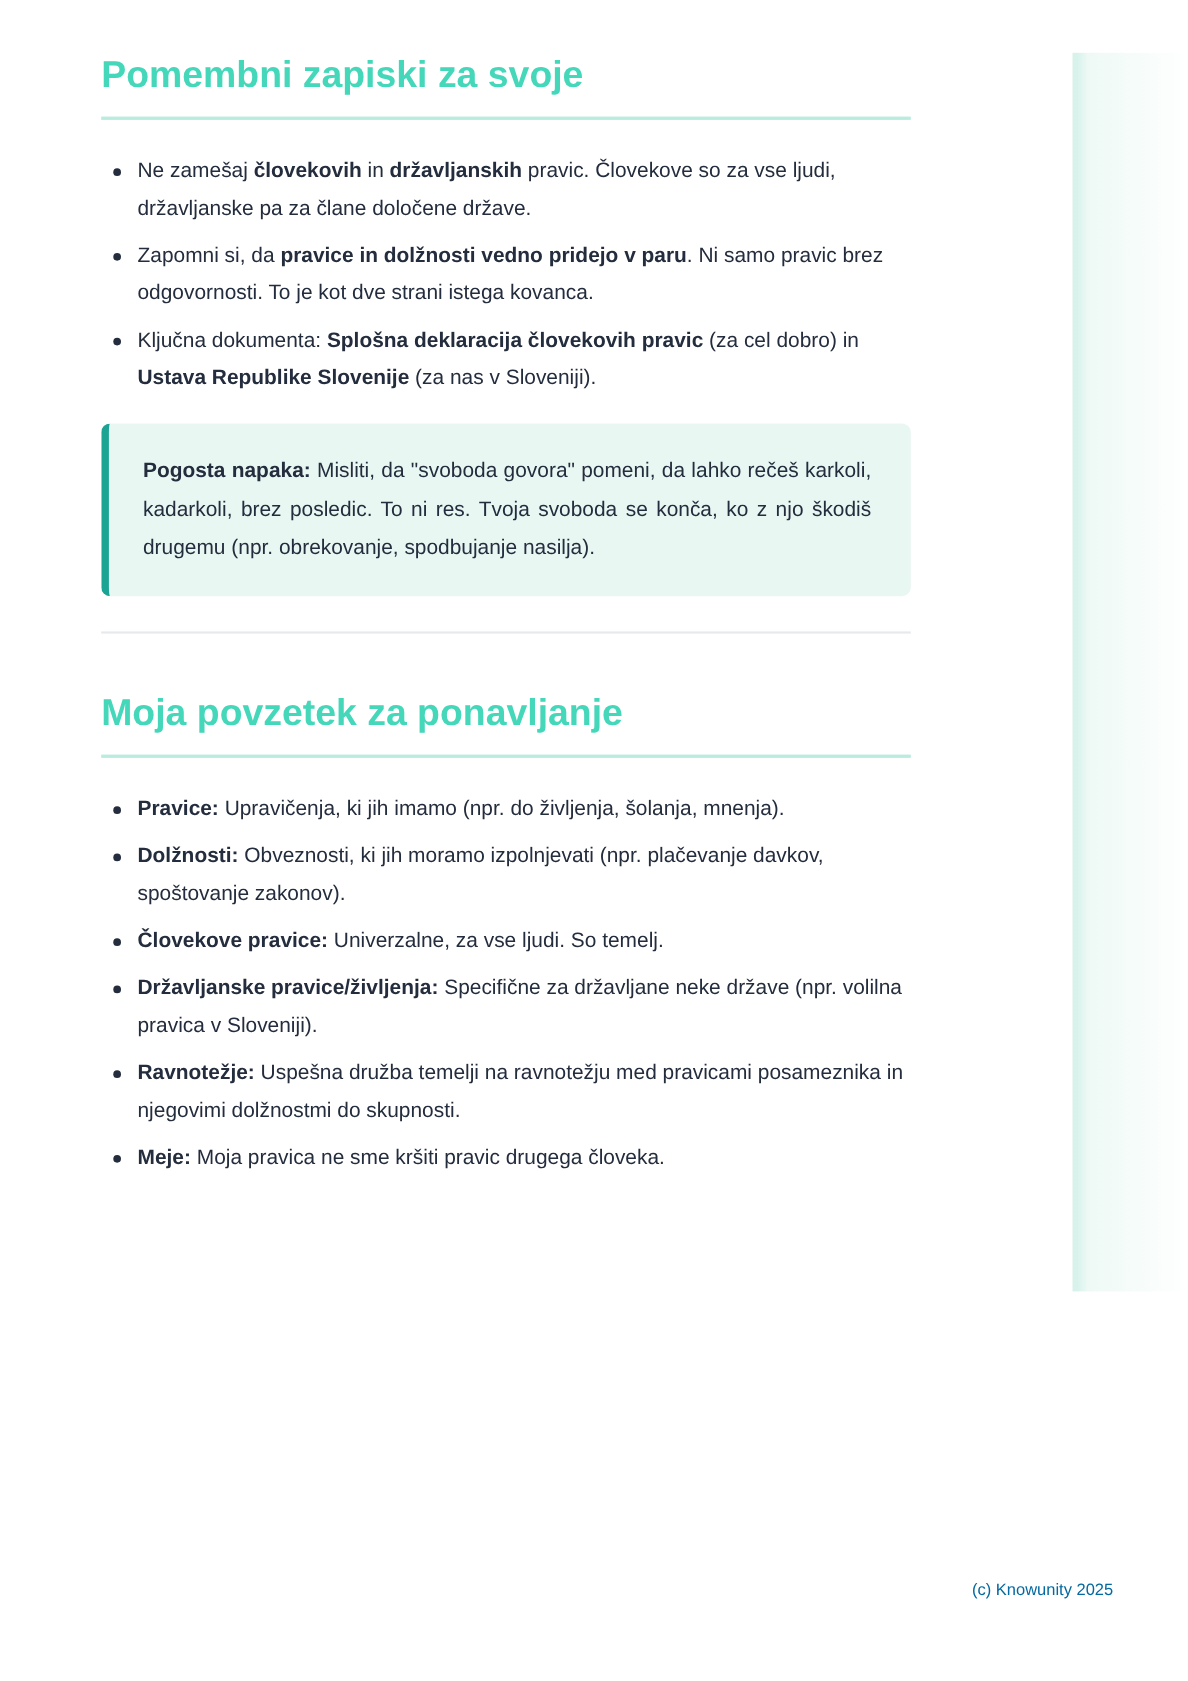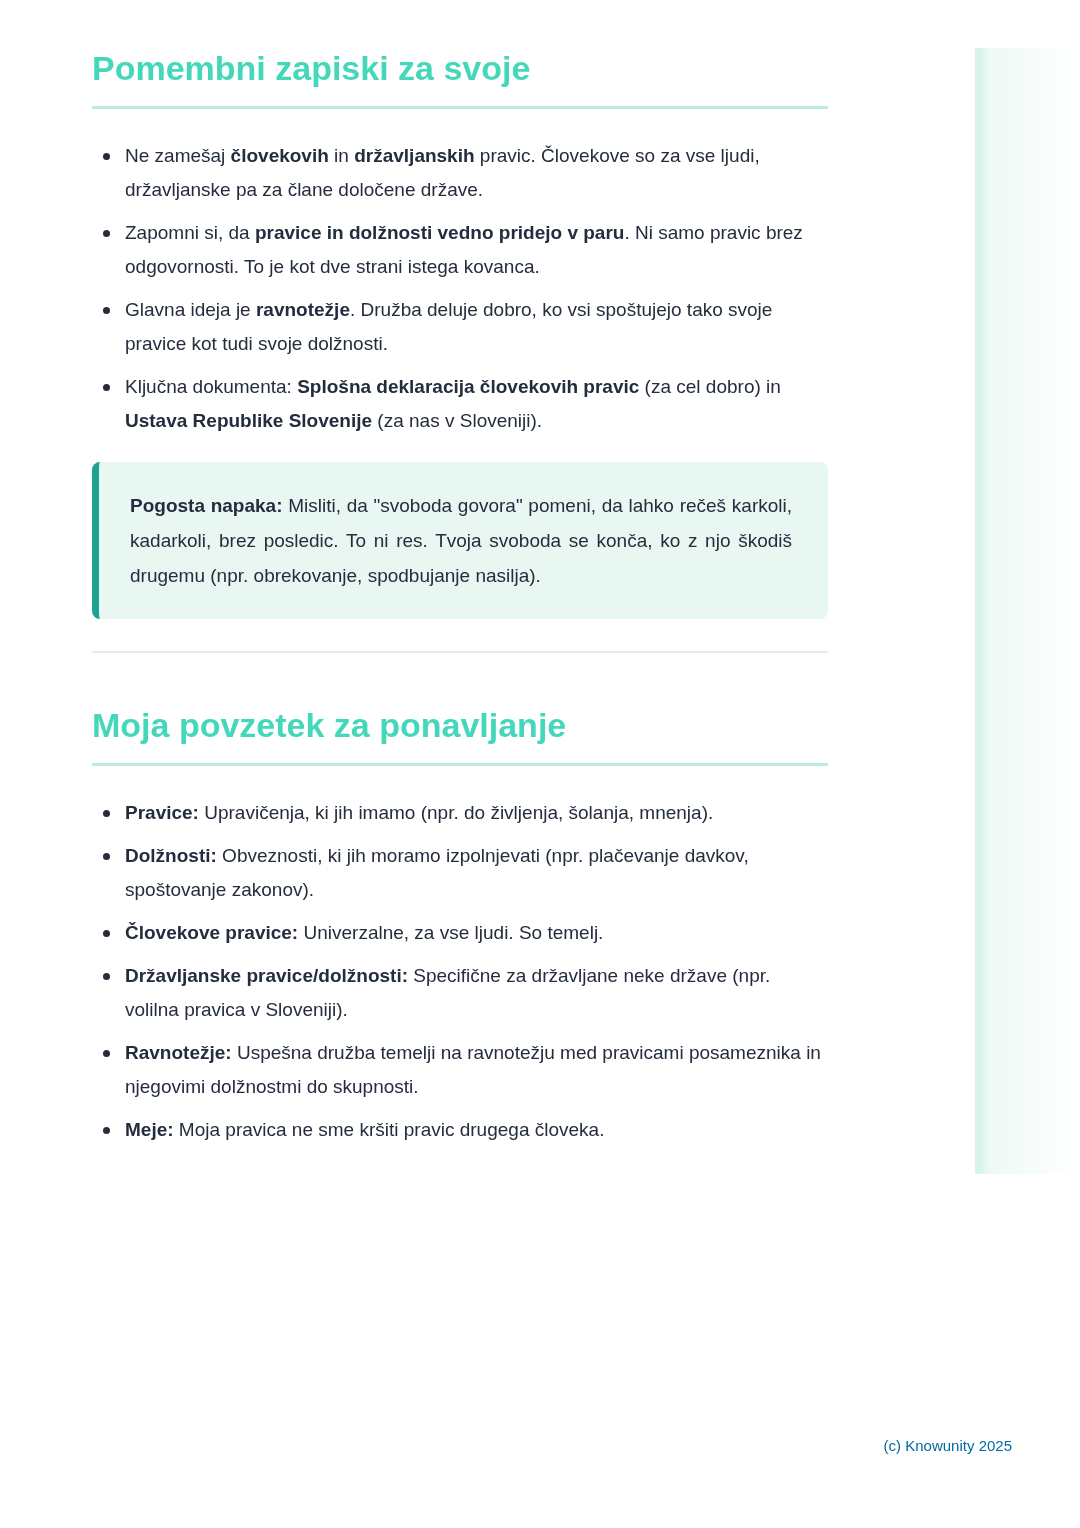--- a/index.html
+++ b/index.html
@@ -98,23 +98,20 @@
     <div class="rule"></div>
 
     <ul class="note-list">
       <li>
         <span>Ne zamešaj </span><span class="b">človekovih</span><span> in </span><span class="b">državljanskih</span><span> pravic. Človekove so za vse ljudi, državljanske pa za člane določene države.</span>
       </li>
       <li>
         <span>Zapomni si, da </span><span class="b">pravice in dolžnosti vedno pridejo v paru</span><span>. Ni samo pravic brez odgovornosti. To je kot dve strani istega kovanca.</span>
       </li>
       <li>
-        <span>Glavna ideja je </span><span class="b">ravnotežje</span><span>. Družba deluje dobro, ko vsi spoštujejo tako svoje pravice kot tudi svoje dolžnosti.</span>
-      </li>
-      <li>
         <span>Ključna dokumenta: </span><span class="b">Splošna deklaracija človekovih pravic</span><span> (za cel dobro) in </span><span class="b">Ustava Republike Slovenije</span><span> (za nas v Sloveniji).</span>
       </li>
     </ul>
 
     <div class="callout">
       <span class="b">Pogosta napaka:</span><span> Misliti, da "svoboda govora" pomeni, da lahko rečeš karkoli, kadarkoli, brez posledic. To ni res. Tvoja svoboda se konča, ko z njo škodiš drugemu (npr. obrekovanje, spodbujanje nasilja).</span>
     </div>
 
     <div class="divider"></div>
 
@@ -125,21 +122,21 @@
       <li>
         <span class="b">Pravice:</span><span> Upravičenja, ki jih imamo (npr. do življenja, šolanja, mnenja).</span>
       </li>
       <li>
         <span class="b">Dolžnosti:</span><span> Obveznosti, ki jih moramo izpolnjevati (npr. plačevanje davkov, spoštovanje zakonov).</span>
       </li>
       <li>
         <span class="b">Človekove pravice:</span><span> Univerzalne, za vse ljudi. So temelj.</span>
       </li>
       <li>
-        <span class="b">Državljanske pravice/dolžnosti:</span><span> Specifične za državljane neke države (npr. volilna pravica v Sloveniji).</span>
+        <span class="b">Državljanske pravice/življenja:</span><span> Specifične za državljane neke države (npr. volilna pravica v Sloveniji).</span>
       </li>
       <li>
         <span class="b">Ravnotežje:</span><span> Uspešna družba temelji na ravnotežju med pravicami posameznika in njegovimi dolžnostmi do skupnosti.</span>
       </li>
       <li>
         <span class="b">Meje:</span><span> Moja pravica ne sme kršiti pravic drugega človeka.</span>
       </li>
     </ul>
 
   </div>

